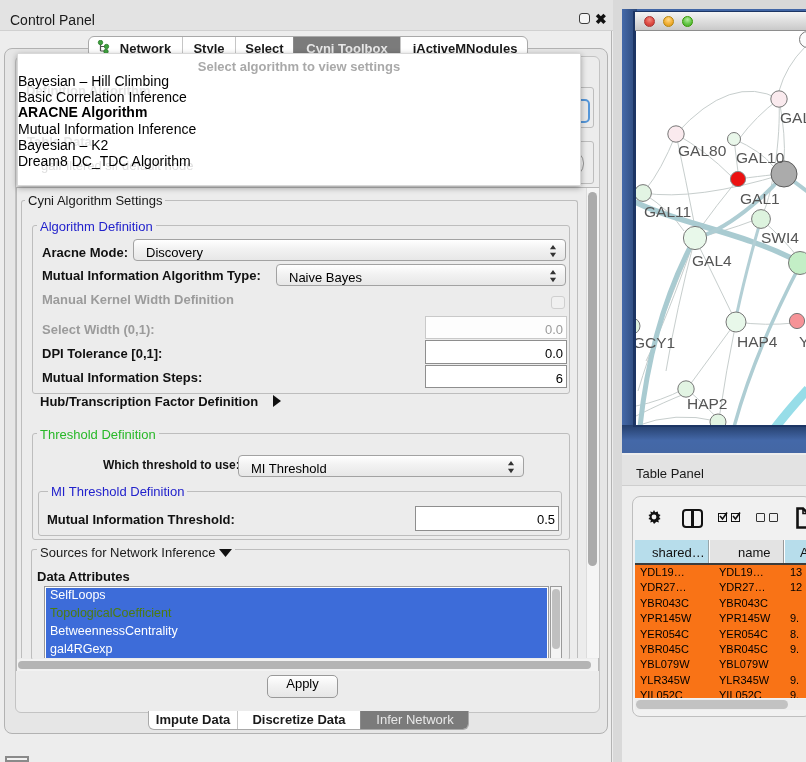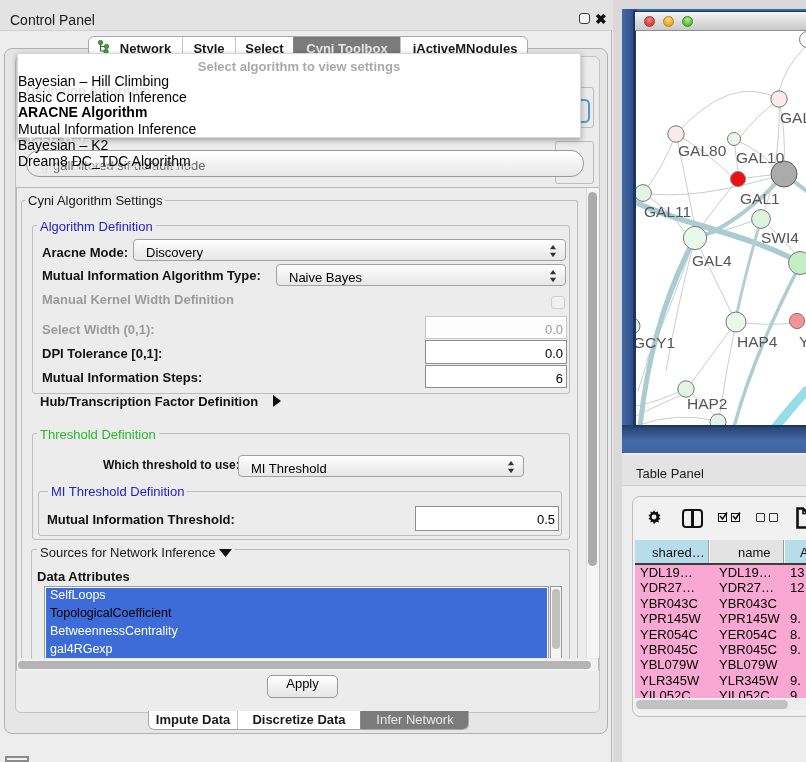--- a/index.html
+++ b/index.html
@@ -130,42 +130,42 @@
 <div class="grp" style="left:31px;top:549px;width:539px;height:111px;border-bottom:none"></div>
 <div class="grpt" style="left:37px;top:545px;color:#1a1a1a">Sources for Network Inference <svg width="13" height="10" viewBox="0 0 13 10" style="margin-bottom:-1px">
         <path d="M0 1 L13 1 L6.5 9 Z" fill="#111"></path>
       </svg></div>
 
 <div class="lbl" style="left:37px;top:569px;font-size:13px">Data Attributes</div>
 
 <div class="abs" style="left:44px;top:586px;width:505px;height:72px;background:#fff;border:1px solid #9a9a9a;border-bottom:none;overflow:hidden">
   <div style="position:absolute;left:1px;right:1px;top:1px;height:71px;background:#3d6cd9"></div>
   <div style="position:absolute;left:5px;top:1px;font-size:12.5px;color:#fff">SelfLoops</div>
-  <div style="position:absolute;left:5px;top:19px;font-size:12.5px;color:#000000">TopologicalCoefficient</div>
+  <div style="position:absolute;left:5px;top:19px;font-size:12.5px;color:#4d7c0f">TopologicalCoefficient</div>
   <div style="position:absolute;left:5px;top:37px;font-size:12.5px;color:#fff">BetweennessCentrality</div>
   <div style="position:absolute;left:5px;top:55px;font-size:12.5px;color:#fff">gal4RGexp</div>
 </div>
 <div class="abs" style="left:550px;top:586px;width:12px;height:72px;background:#f4f4f4;border:1px solid #9a9a9a;border-bottom:none"></div>
 <div class="abs" style="left:552px;top:589px;width:8px;height:60px;background:#c0c0c0;border-radius:4px"></div>
 
 <div class="abs" style="left:17px;top:659px;width:581px;height:12px;background:#f2f2f2"></div>
 <div class="abs" style="left:18px;top:661px;width:573px;height:8px;background:#b4b4b4;border-radius:4px"></div>
 
 <div class="abs" style="left:586px;top:188px;width:13px;height:470px;background:#f5f5f5;border-left:1px solid #dcdcdc"></div>
 <div class="abs" style="left:588px;top:192px;width:9px;height:374px;background:#ababab;border-radius:5px"></div>
 
 <div class="abs" style="left:267px;top:675px;width:71px;height:23px;background:linear-gradient(#ffffff,#f1f1f1 50%,#e6e6e6);border:1px solid #999;border-radius:5px;text-align:center;font-size:13px;color:#000"><span style="display:inline-block;">Apply</span></div>
 
 <div class="seg" style="left:148px;top:711px;width:321px;height:19px;border-radius:0 0 6px 6px;border-top:none">
   <div class="s first" style="left:0;width:88px;height:19px"><span class="st" style="margin-top:1px">Impute Data</span></div>
   <div class="s" style="left:88px;width:123px;height:19px"><span class="st" style="margin-top:1px">Discretize Data</span></div>
   <div class="s dark" style="left:211px;width:109px;height:19px"><span class="st" style="font-weight:400;margin-top:1px">Infer Network</span></div>
 </div>
 
-<div class="abs" style="z-index:10;left:17px;top:53px;width:564px;height:85px;background:#fff;box-shadow:0 2px 6px rgba(0,0,0,.35);border:1px solid #d8d8d8">
+<div class="abs" style="z-index:10;left:17px;top:53px;width:564px;height:133px;background:#fff;box-shadow:0 2px 6px rgba(0,0,0,.35);border:1px solid #d8d8d8">
   <div style="position:absolute;left:0;right:0;top:5px;text-align:center;font-size:13px;font-weight:bold;color:#a9a9a9">Select algorithm to view settings</div>
   <div style="position:absolute;left:8px;top:29px;font-size:13px;font-weight:bold;color:#e4e4e4">Definition Algorithm</div>
   <div style="position:absolute;left:9px;top:80px;font-size:13px;font-weight:bold;color:#e6e6e6">Table Data</div>
   <div style="position:absolute;left:23px;top:104px;font-size:13px;color:#dedede">galFiltered sif default node</div>
 </div>
 <div class="popitem" style="top:73px">Bayesian – Hill Climbing</div>
 <div class="popitem" style="top:89px">Basic Correlation Inference</div>
 <div class="popitem" style="top:104px;font-weight:bold">ARACNE Algorithm</div>
 <div class="popitem" style="top:121px">Mutual Information Inference</div>
 <div class="popitem" style="top:137px">Bayesian – K2</div>
@@ -294,21 +294,21 @@
 
 <div class="abs" style="left:635px;top:540px;width:171px;height:158px;background:#fff;overflow:hidden">
   <div style="position:absolute;left:0;top:0;width:74px;height:23px;background:#b7ddeb;border-right:1px solid #98a6aa"></div>
   <div style="position:absolute;left:75px;top:0;width:74px;height:23px;background:#e3e3e3;border-right:1px solid #9a9a9a"></div>
   <div style="position:absolute;left:150px;top:0;width:21px;height:23px;background:#b7ddeb"></div>
   <div style="position:absolute;left:0;top:23px;width:171px;height:1.5px;background:#3c3c3c"></div>
   <div style="position:absolute;left:17px;top:5px;font-size:13px;color:#111">shared…</div>
   <div style="position:absolute;left:103px;top:5px;font-size:13px;color:#111">name</div>
   <div style="position:absolute;left:165px;top:5px;font-size:13px;color:#111">A</div>
 </div>
-<div class="abs" style="left:635px;top:565px;width:171px;height:133px;background:#f9a8d4;overflow:hidden;font-size:13px;color:#000;line-height:15.4px">
+<div class="abs" style="left:635px;top:565px;width:171px;height:133px;background:#f97316;overflow:hidden;font-size:11px;color:#000;line-height:15.4px">
   <div style="position:absolute;left:5px;top:0">YDL19…<br>YDR27…<br>YBR043C<br>YPR145W<br>YER054C<br>YBR045C<br>YBL079W<br>YLR345W<br>YIL052C</div>
   <div style="position:absolute;left:84px;top:0">YDL19…<br>YDR27…<br>YBR043C<br>YPR145W<br>YER054C<br>YBR045C<br>YBL079W<br>YLR345W<br>YIL052C</div>
   <div style="position:absolute;left:155px;top:0">13<br>12<br><br>9.<br>8.<br>9.<br><br>9.<br>9.</div>
 </div>
 
 <div class="abs" style="left:635px;top:699px;width:171px;height:11px;background:#ededed"></div>
 <div class="abs" style="left:636px;top:700px;width:152px;height:9px;background:#c2c2c2;border-radius:4.5px"></div>
 
 </div>
 

